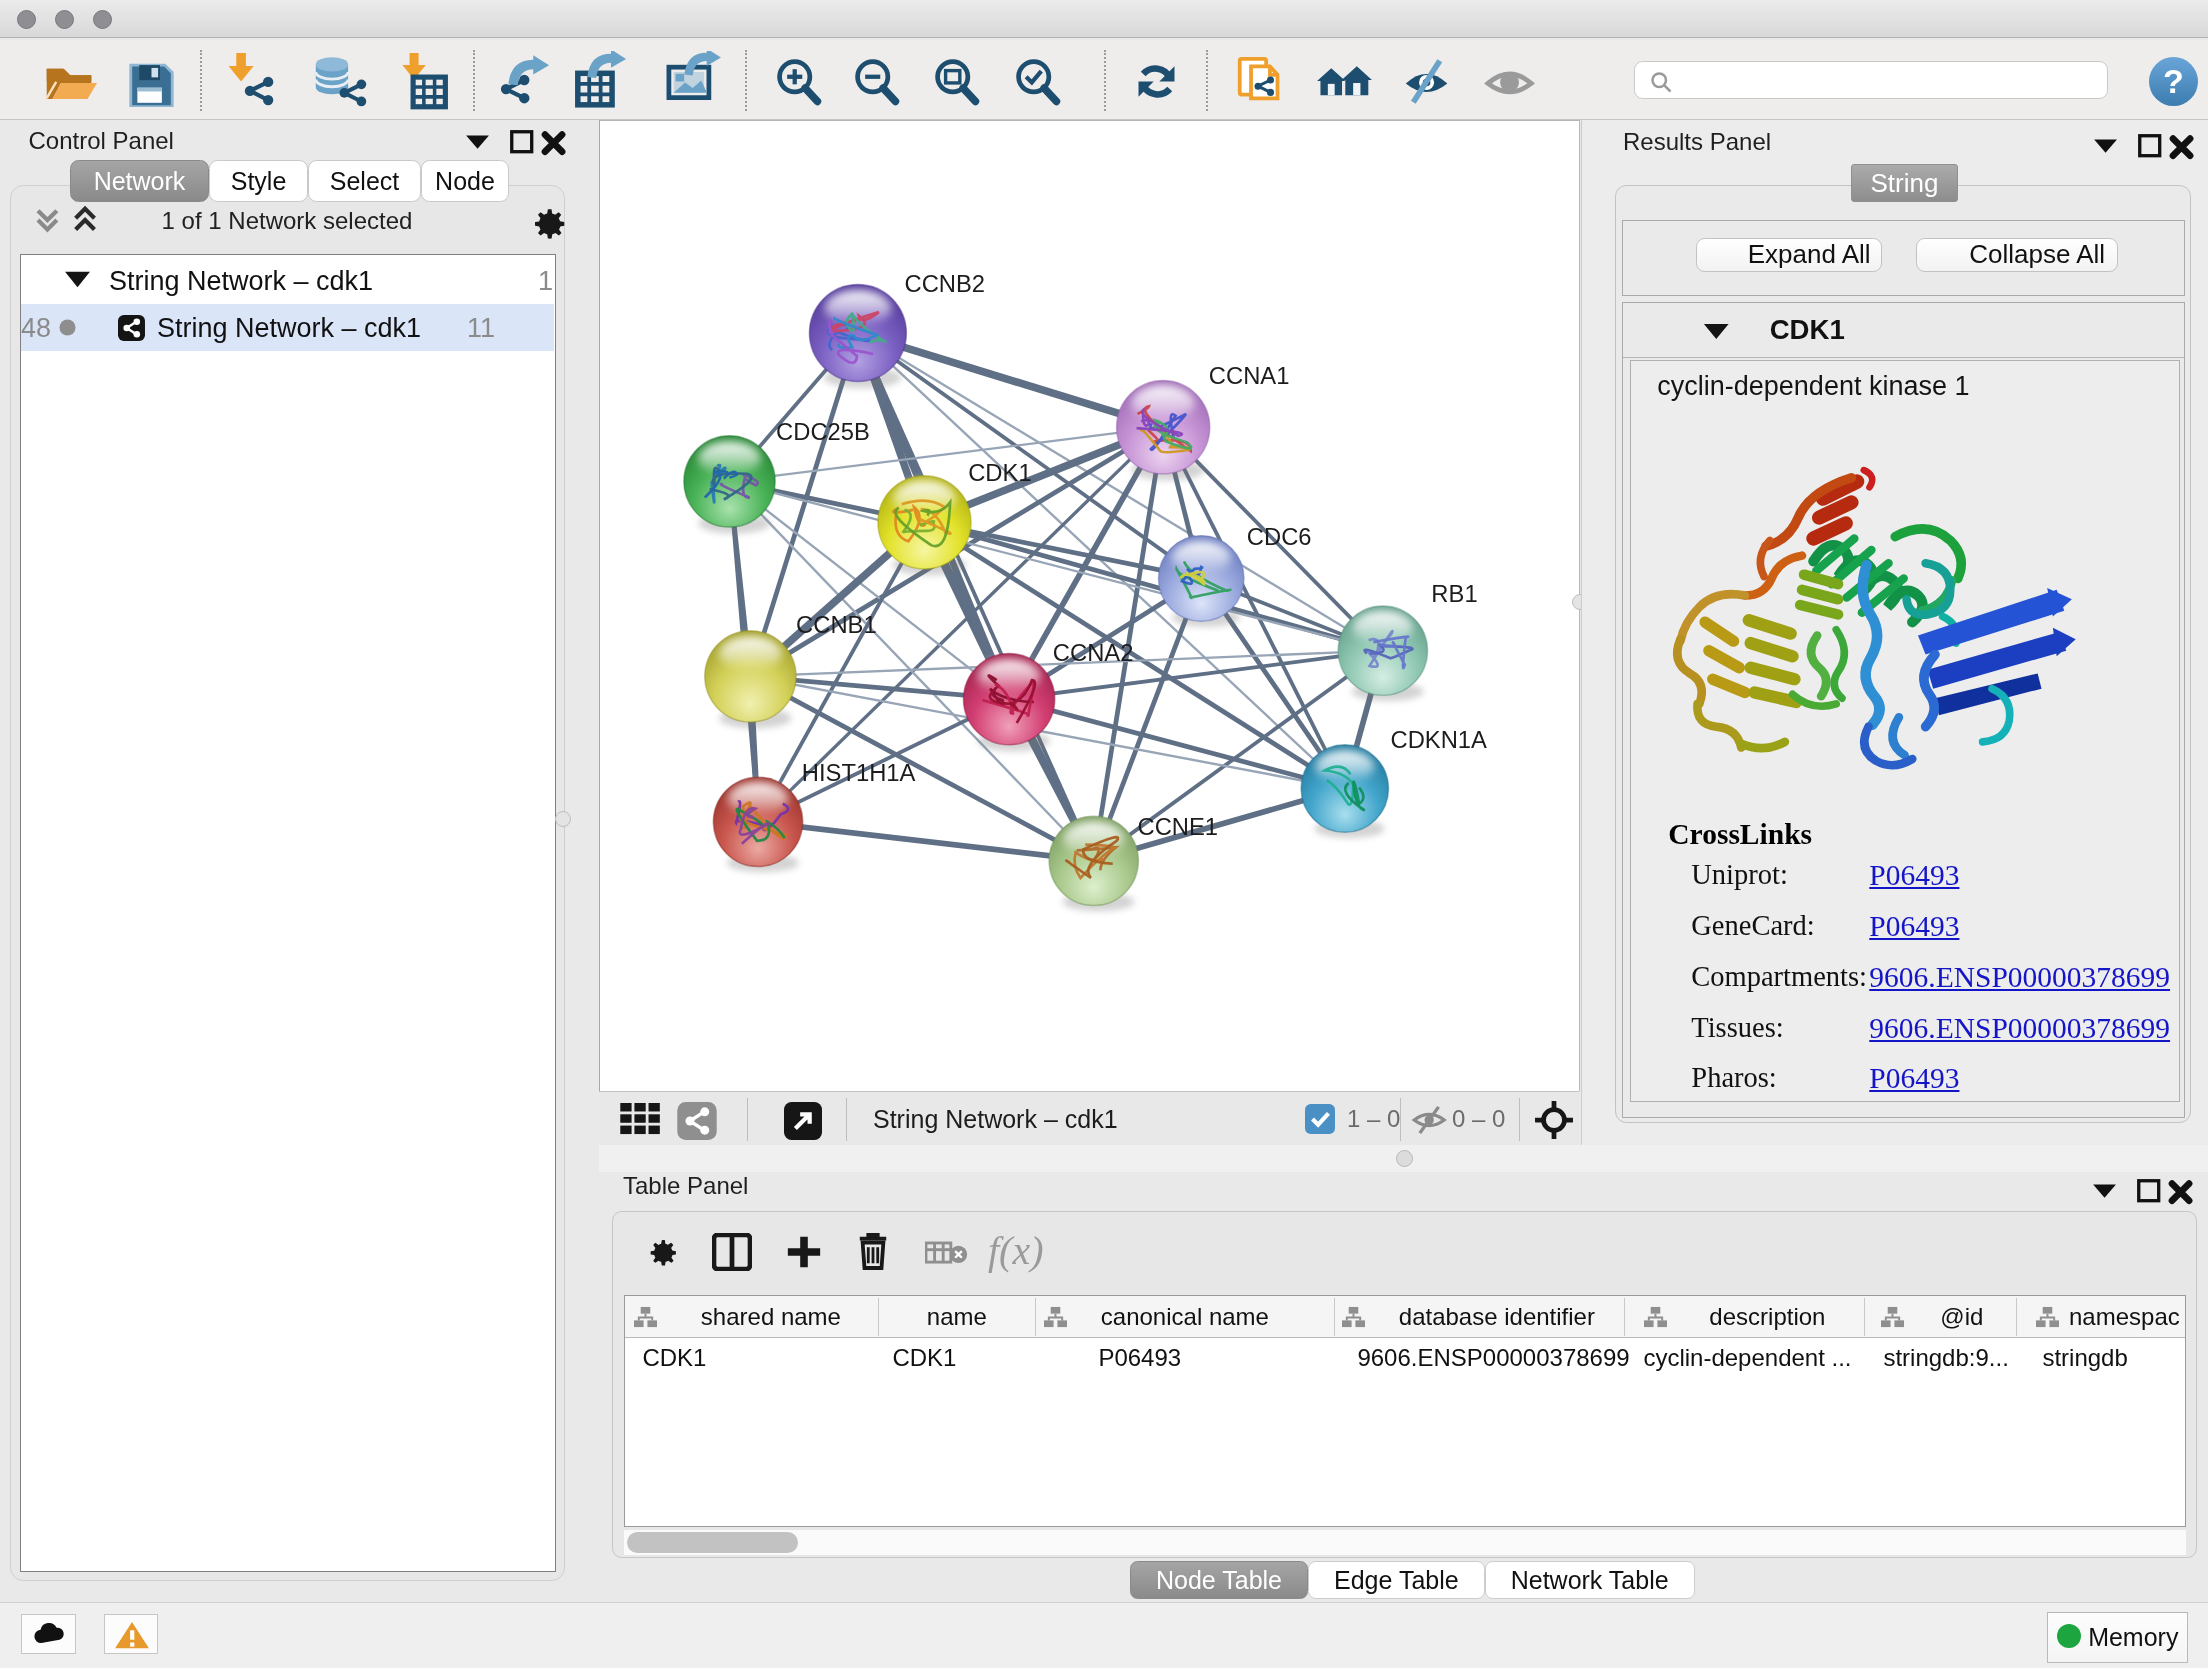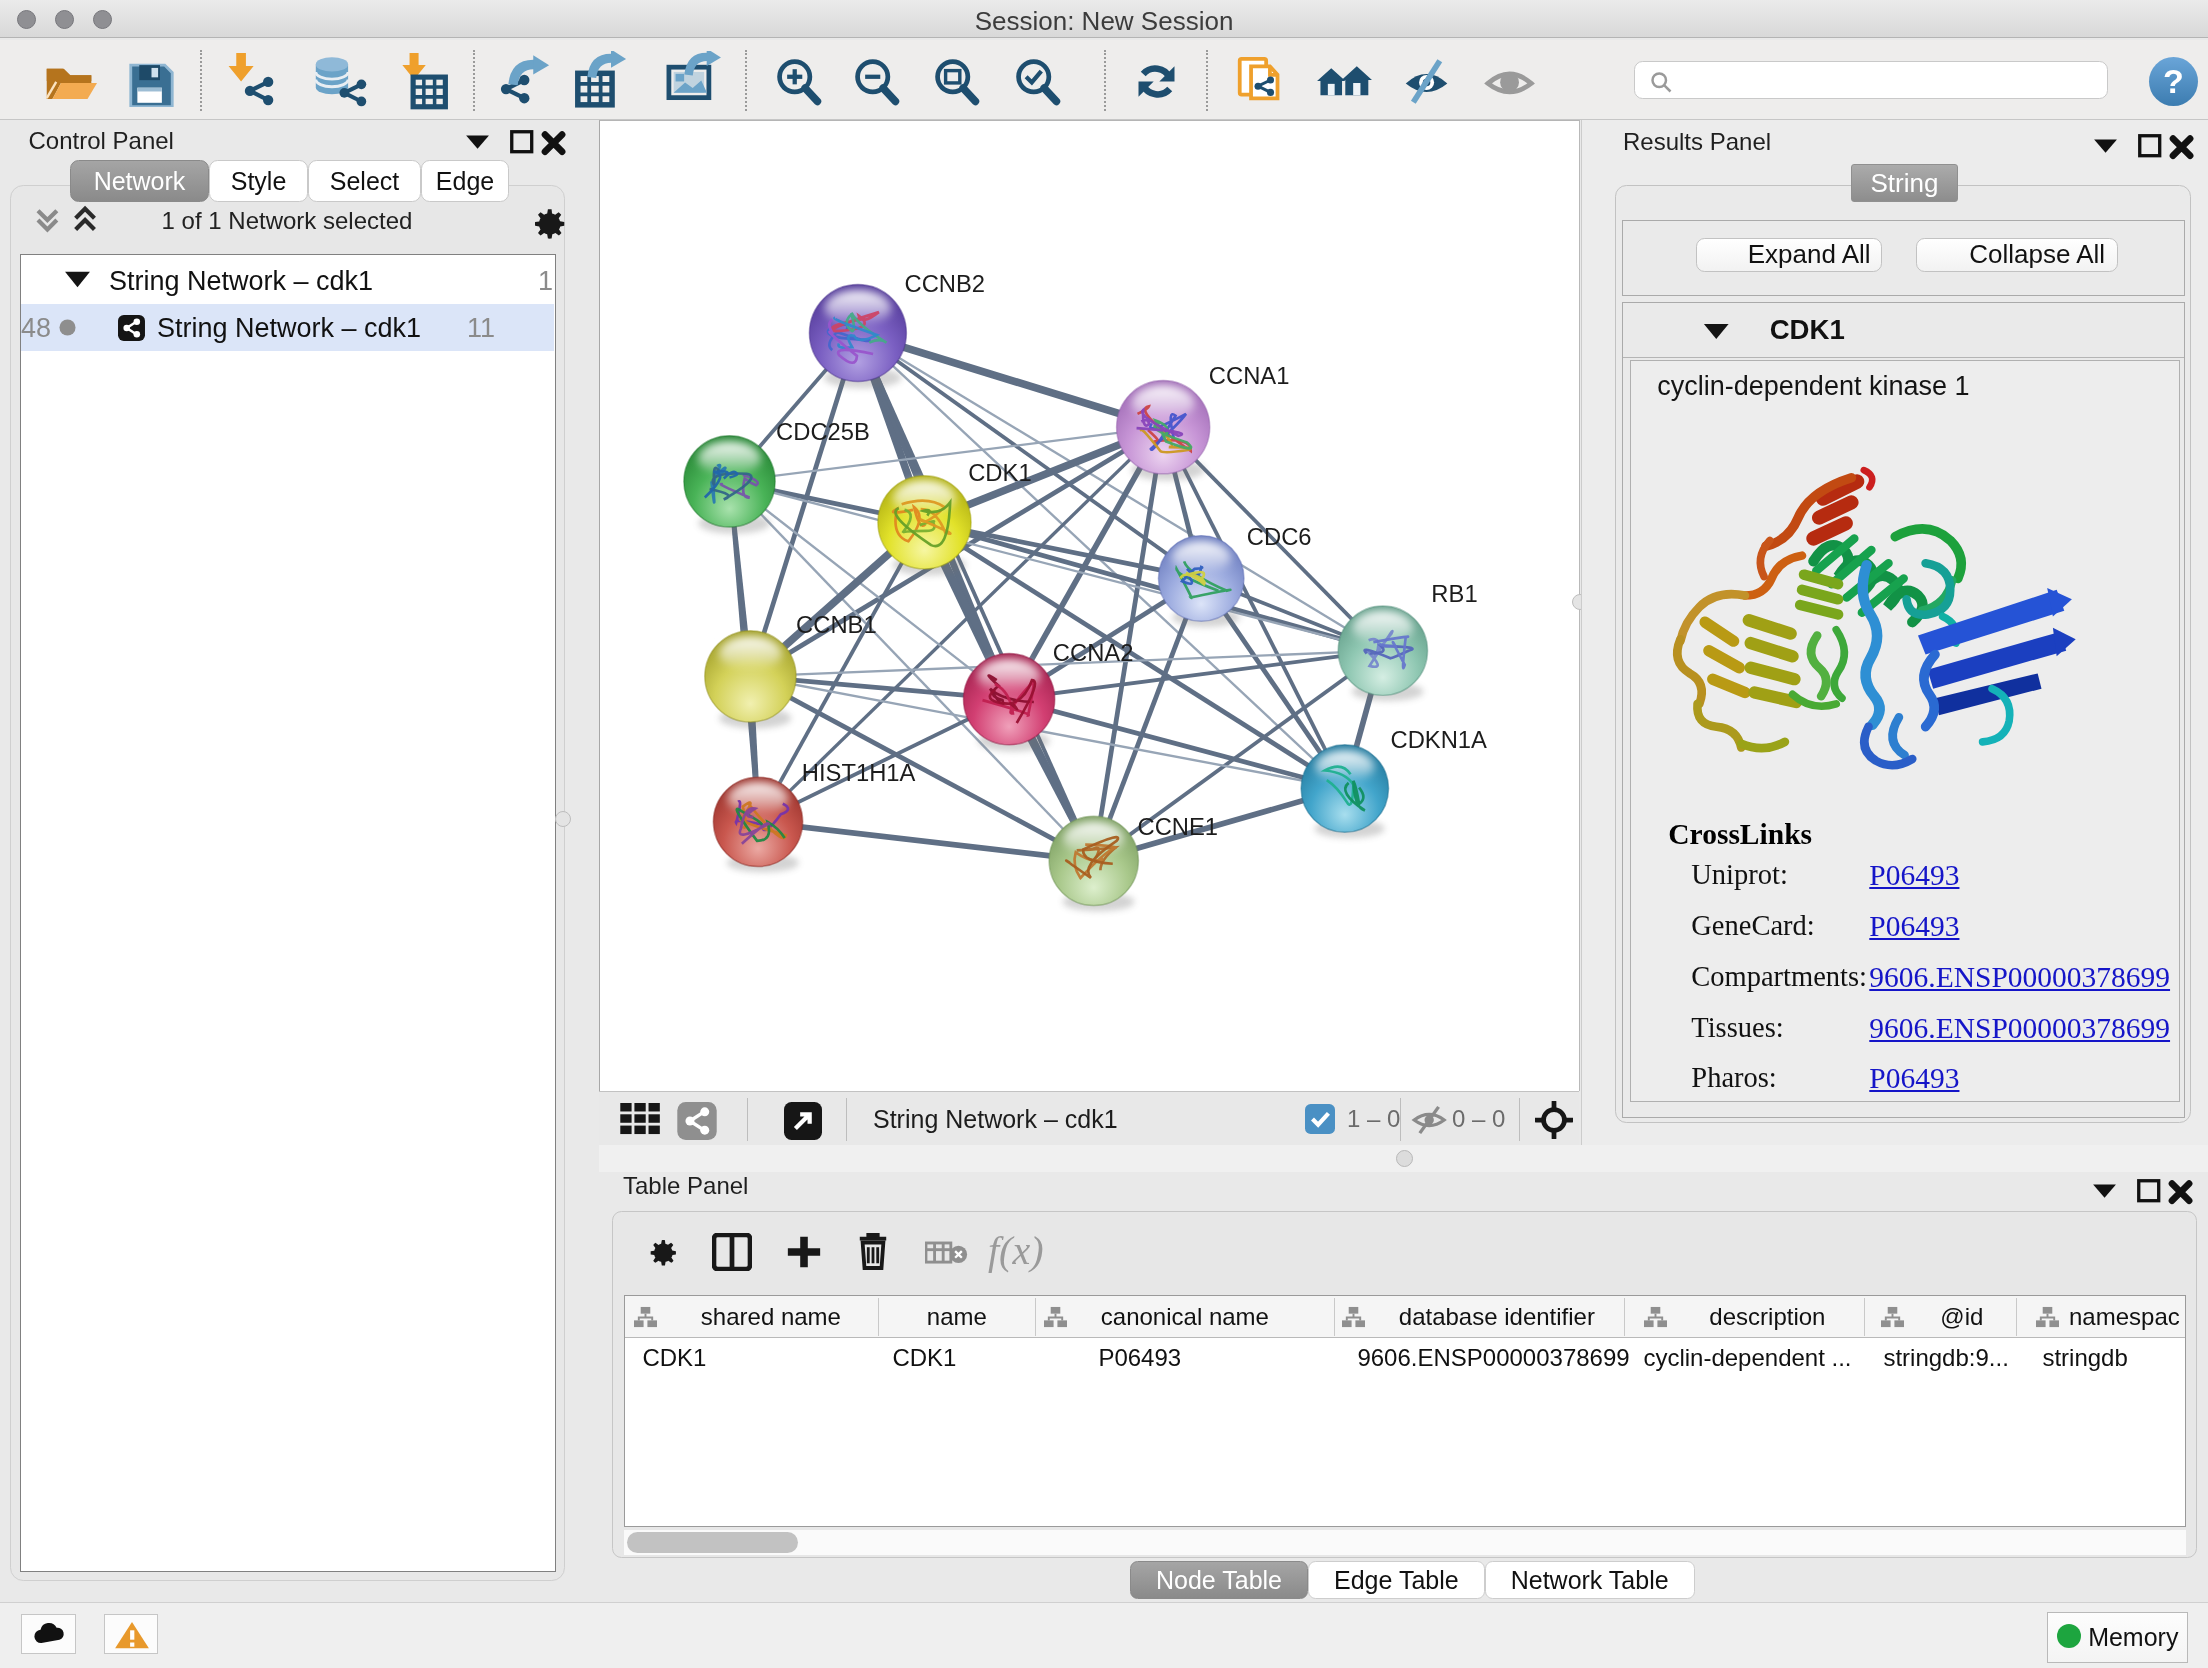--- a/index.html
+++ b/index.html
@@ -89,21 +89,20 @@
 .sbtn { position:absolute; top:11.4px; height:40px; background:#fcfcfc; border:1px solid #c6c6c6; }
 #memory { position:absolute; left:2047px; top:8.6px; width:141px; height:51px; background:linear-gradient(#fdfdfd,#f4f4f4);
   border:1.9px solid #b9b9b9; font-size:25px; color:#111; text-align:center; line-height:48px; }
 #memory .dot { display:inline-block; width:24px; height:24px; border-radius:50%; background:#1da53f;
   vertical-align:-2.9px; margin-right:7.6px; }
 </style></head><body>
 <div id="titlebar">
 <div class="tl" style="left:17px"></div>
 <div class="tl" style="left:55px"></div>
 <div class="tl" style="left:93px"></div>
-<div id="title">Session: New Session</div>
   </div>
 <div id="toolbar">
 <div class="tsep" style="left:200px"></div>
 <div class="tsep" style="left:473px"></div>
 <div class="tsep" style="left:745px"></div>
 <div class="tsep" style="left:1104px"></div>
 <div class="tsep" style="left:1206px"></div>
 <svg class="abs" style="left:42px;top:17px" width="55" height="48" viewBox="0 0 58 50">
       <path d="M5 12 h18 l7 7 h22 v6 h-47 z" fill="#b5741d"></path>
       <path d="M5 12 v32 h6 l9-17 h32 v-8 h-23 l-7-7 h-17 z" fill="#b5741d"></path>
@@ -231,21 +230,21 @@
       </svg>
     </div>
 <div id="helpbtn">?</div>
 </div>
 <div id="cp-head" class="phead">Control Panel</div>
 <svg class="abs" style="left:464px;top:127px" width="105" height="28.5" viewBox="0 0 110 30">
     <path d="M2 9 l24 0 -12 14 z" fill="#111"></path>
     <rect x="50" y="5" width="21" height="21" fill="none" stroke="#111" stroke-width="3.5"></rect>
     <path d="M85 8 l18 18 M103 8 l-18 18" stroke="#111" stroke-width="7" stroke-linecap="round"></path>
   </svg>
-<div id="cp-tabs"><span class="tab sel" style="width:139px;">Network</span><span class="tab" style="width:99px;">Style</span><span class="tab" style="width:113px;">Select</span><span class="tab" style="width:88px;">Edge</span></div>
+<div id="cp-tabs"><span class="tab sel" style="width:139px;">Network</span><span class="tab" style="width:99px;">Style</span><span class="tab" style="width:113px;">Select</span><span class="tab" style="width:88px;">Node</span></div>
 <div id="cp-panel">
 <div id="cp-subhead">
       <svg class="abs" style="left:23px;top:19px" width="72" height="32" viewBox="0 0 76 34">
         <path d="M4 6 l10 10 10-10 M4 16 l10 10 10-10" fill="none" stroke="#8a8a8a" stroke-width="4.5"></path>
         <path d="M44 14 l10-10 10 10 M44 26 l10-10 10 10" fill="none" stroke="#2a2a2a" stroke-width="4.5"></path>
       </svg>
       <div class="lbl">1 of 1 Network selected</div>
       <svg class="abs" style="left:514px;top:15px" width="44" height="44" viewBox="0 0 24 24">
         <path fill="#181818" d="M12 8.5a3.5 3.5 0 1 0 0 7 3.5 3.5 0 0 0 0-7zm9.4 5c.05-.5.05-1.5 0-2l-2.3-.4a7 7 0 0 0-.7-1.7l1.35-1.9a9.4 9.4 0 0 0-1.4-1.4l-1.9 1.35a7 7 0 0 0-1.7-.7L14.5 4.5c-.5-.05-1.5-.05-2 0l-.4 2.3a7 7 0 0 0-1.7.7L8.5 6.15a9.4 9.4 0 0 0-1.4 1.4l1.35 1.9a7 7 0 0 0-.7 1.7l-2.25.35c-.05.5-.05 1.5 0 2l2.25.35a7 7 0 0 0 .7 1.7l-1.35 1.9c.4.5.9 1 1.4 1.4l1.9-1.35a7 7 0 0 0 1.7.7l.4 2.3c.5.05 1.5.05 2 0l.4-2.3a7 7 0 0 0 1.7-.7l1.9 1.35c.5-.4 1-.9 1.4-1.4l-1.35-1.9a7 7 0 0 0 .7-1.7z"></path>
       </svg>

